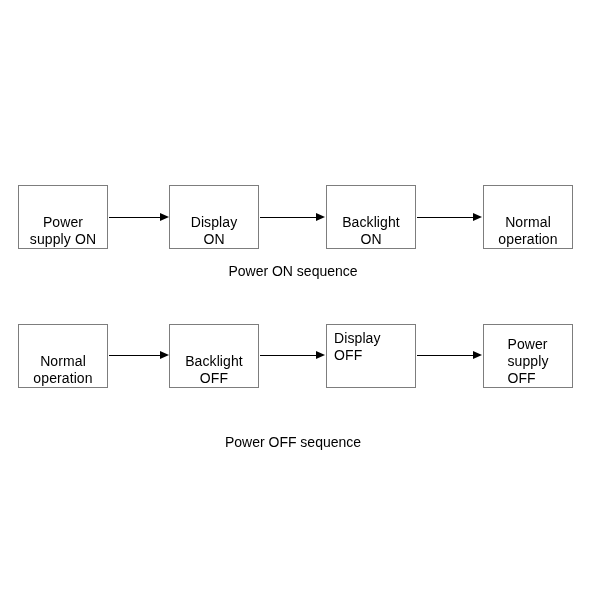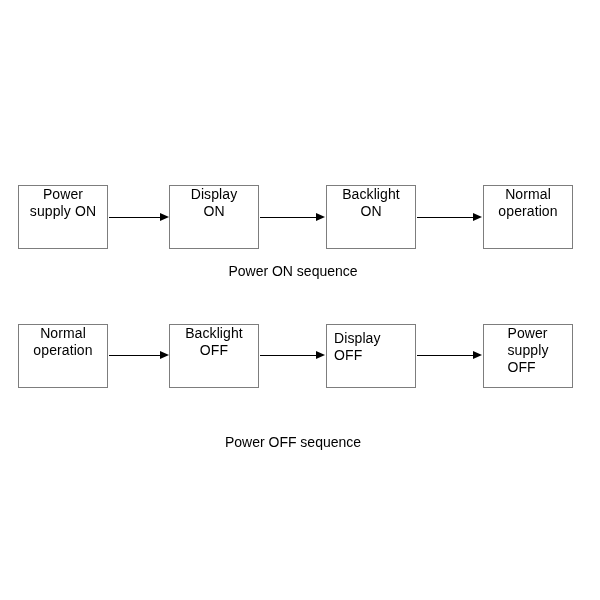--- a/index.html
+++ b/index.html
@@ -25,21 +25,21 @@
 
   
   .node {
     position: absolute;
     box-sizing: border-box;
     width: 90px;
     height: 64px;
     border: 1px solid #7d7d7d;
     background: #ffffff;
     display: flex;
-    align-items: flex-start;
+    align-items: flex-end;
     justify-content: center;
   }
   .node .node-label {
     font-size: 14px;
     line-height: 17px;
     letter-spacing: 0.1px;
     text-align: center;
     white-space: pre-line;
     padding: 0 3px;
   }

